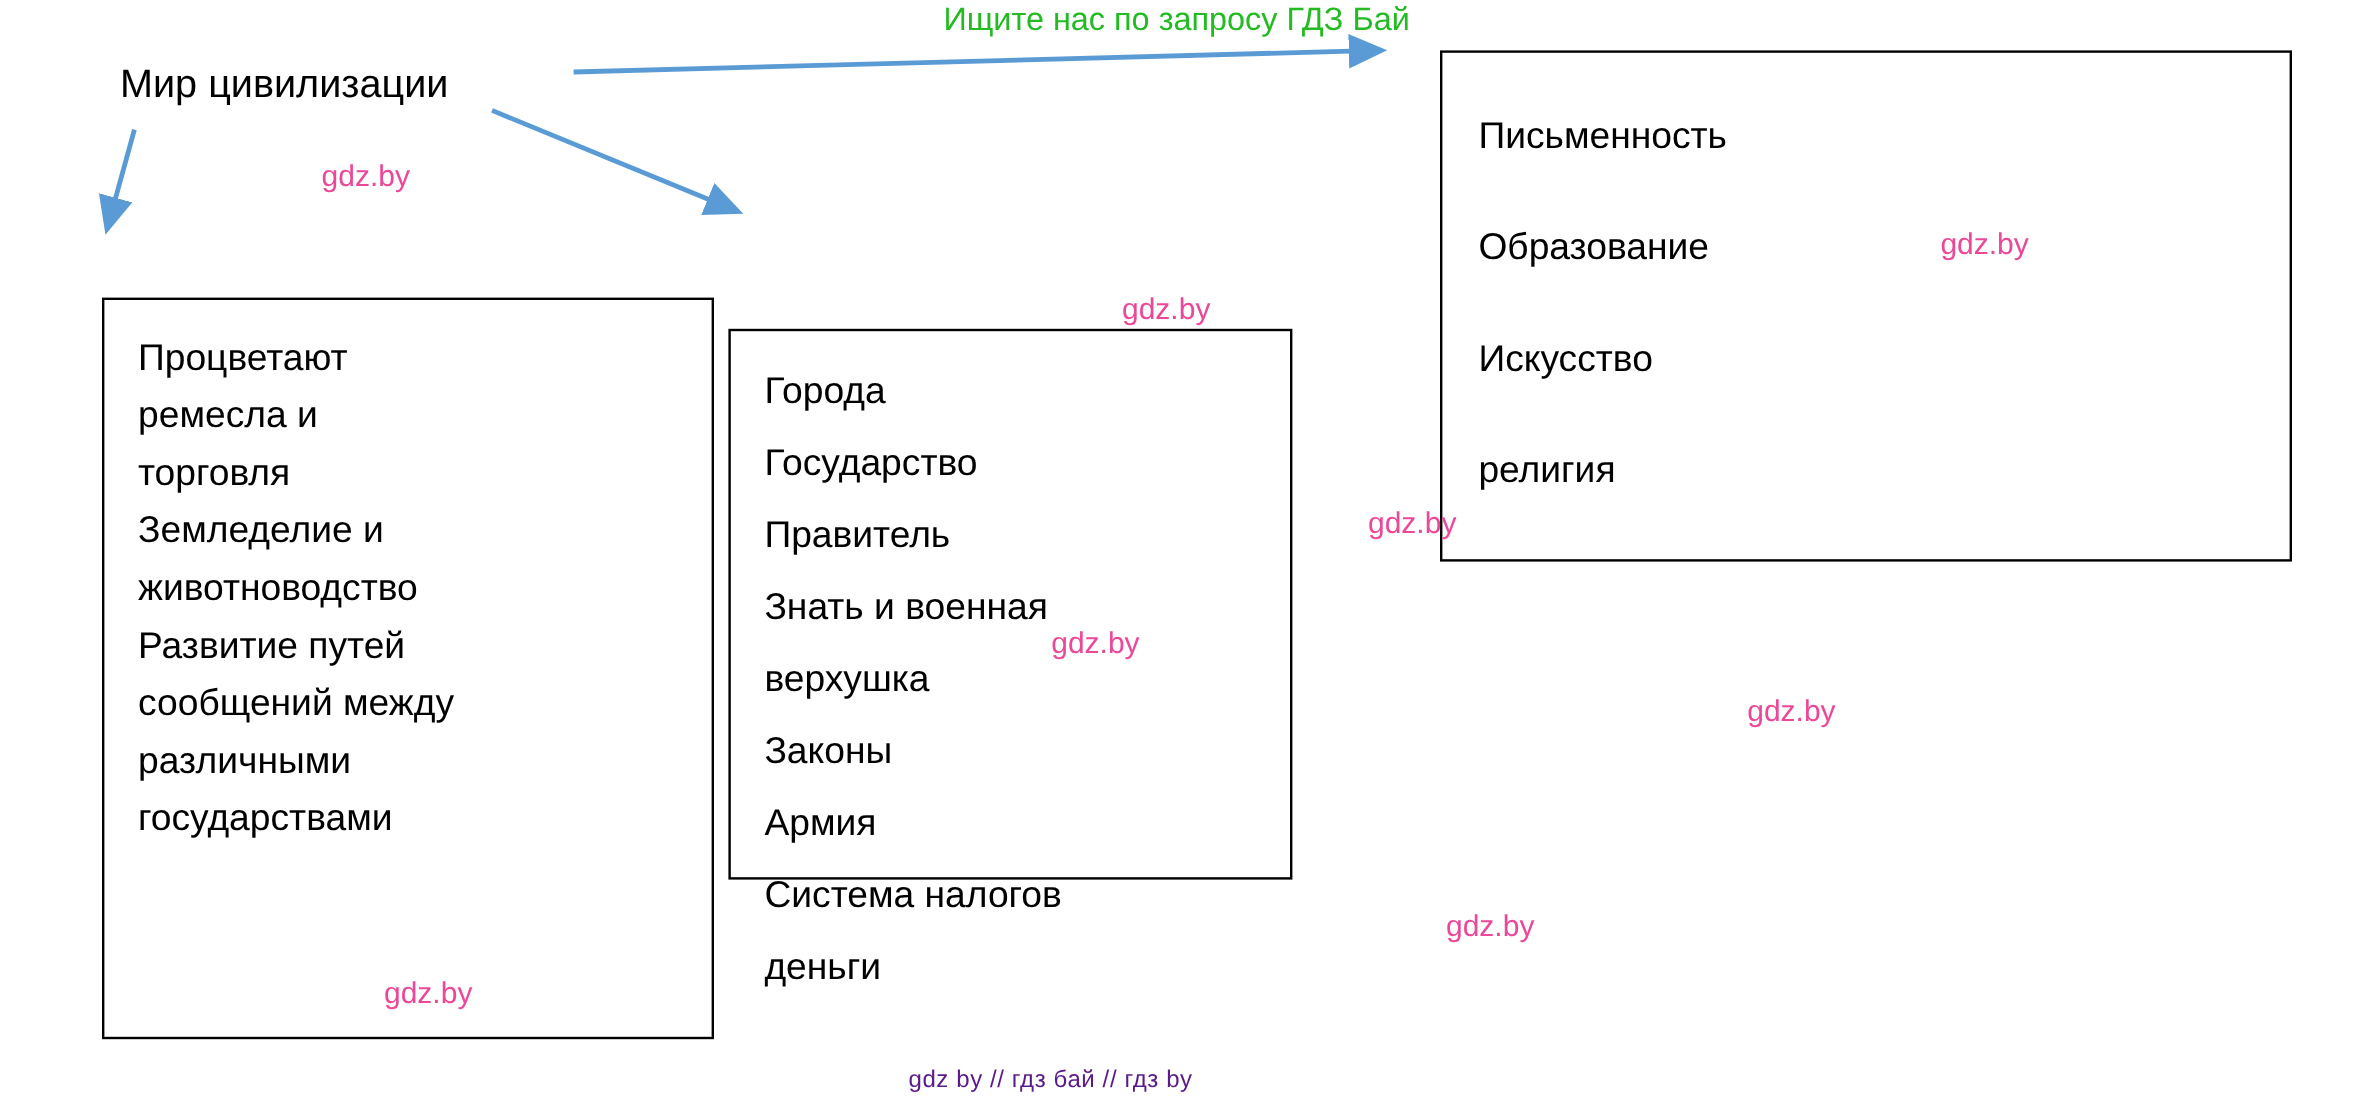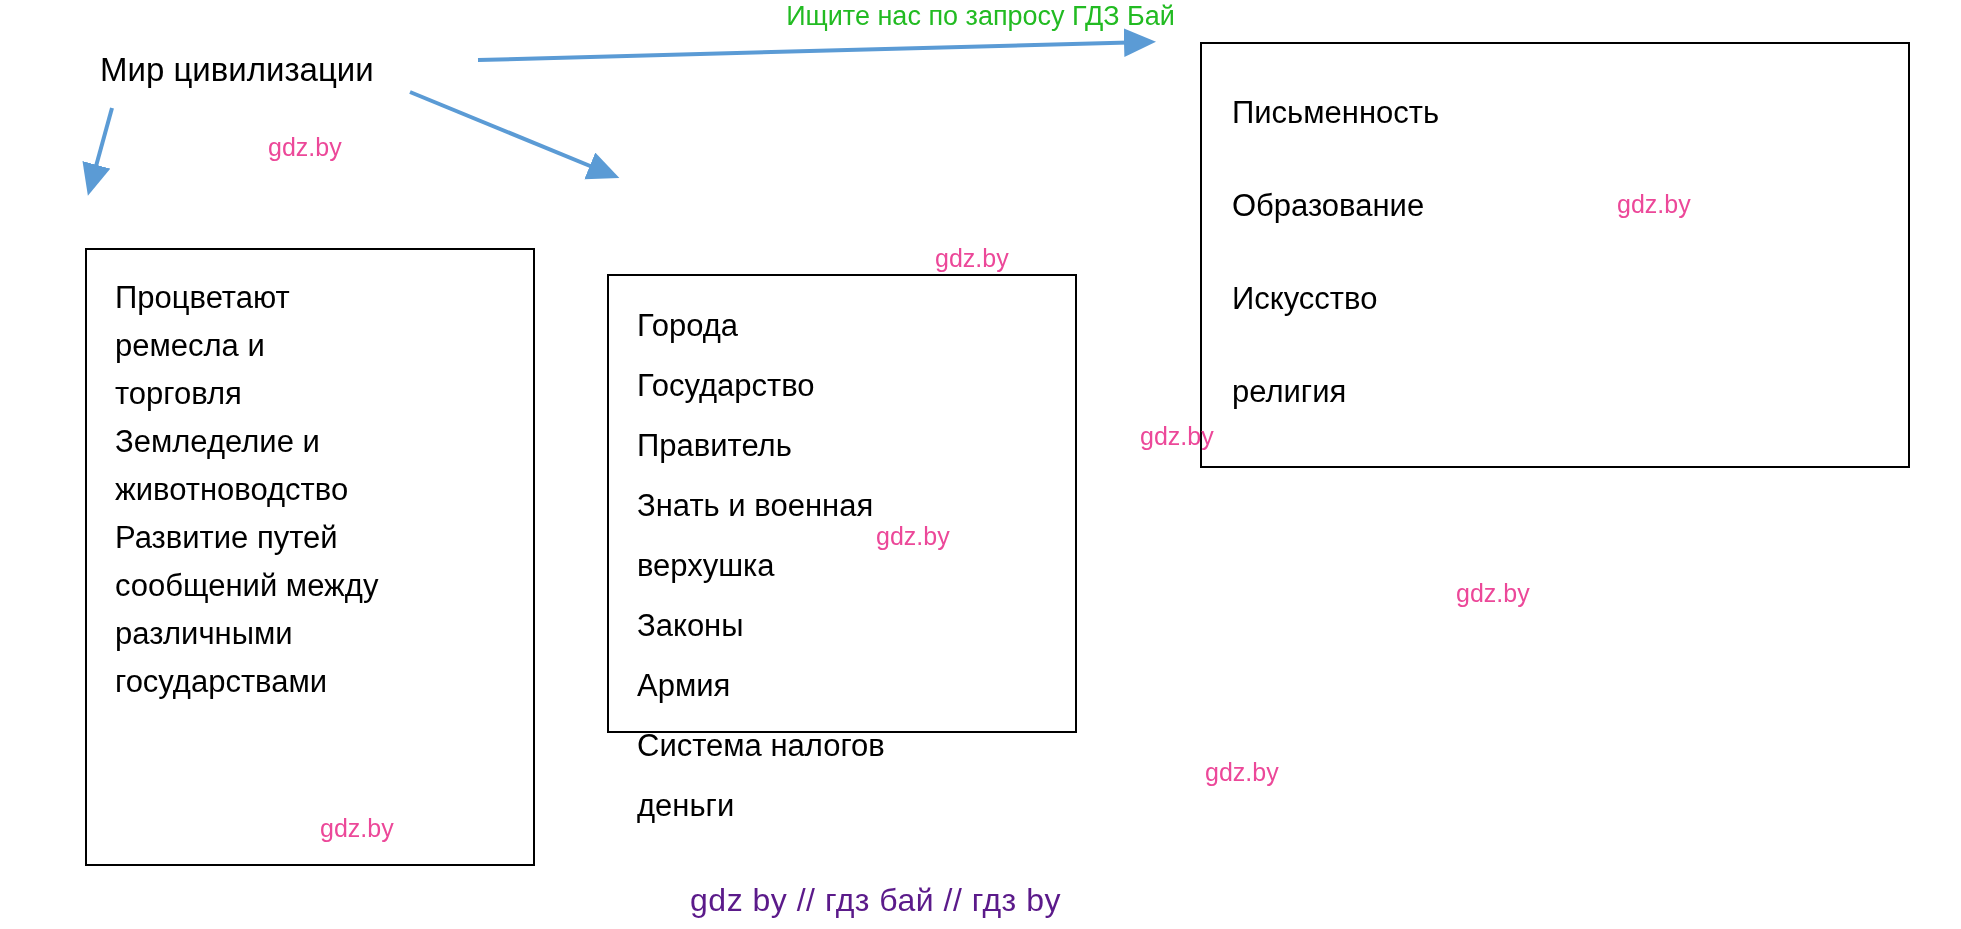--- a/index.html
+++ b/index.html
@@ -29,21 +29,21 @@
     line-height: 32px;
     white-space: nowrap;
   }
   .promo-bottom {
     position: absolute;
     left: 0;
     top: 884px;
     width: 1751px;
     text-align: center;
     color: #5b1a8a;
-    font-size: 32px;
+    font-size: 20px;
     line-height: 32px;
     letter-spacing: 0.5px;
     white-space: nowrap;
   }
 
   
   .root-label {
     position: absolute;
     left: 100px;
     top: 50px;
@@ -74,21 +74,21 @@
     left: 0;
     top: 0;
     color: #000000;
     font-size: 31px;
     white-space: nowrap;
   }
   .box-lines .ln {
     display: block;
   }
 
-  #box-left  { left: 85px;  top: 248px; width: 450px; height: 618px; }
+  #box-left  { left: 85px;  top: 248px; width: 510px; height: 618px; }
   #box-left .box-lines { left: 28px; top: 24px; }
   #box-left .ln { line-height: 48px; }
 
   #box-mid   { left: 607px; top: 274px; width: 470px; height: 459px; }
   #box-mid .box-lines { left: 28px; top: 20px; }
   #box-mid .ln { line-height: 60px; }
 
   #box-right { left: 1200px; top: 42px; width: 710px; height: 426px; }
   #box-right .box-lines { left: 30px; top: 22px; }
   #box-right .ln { line-height: 93px; }

